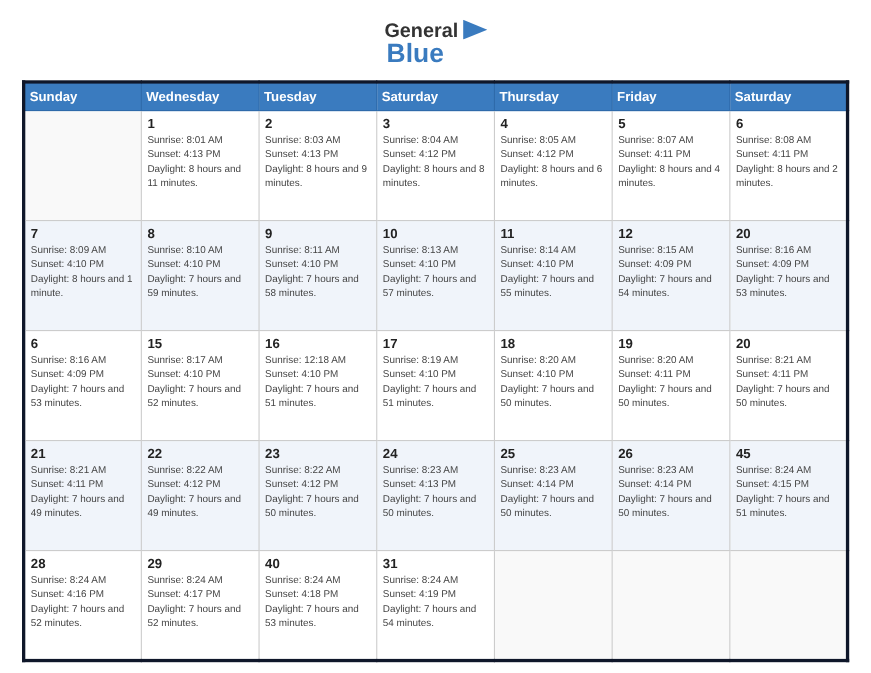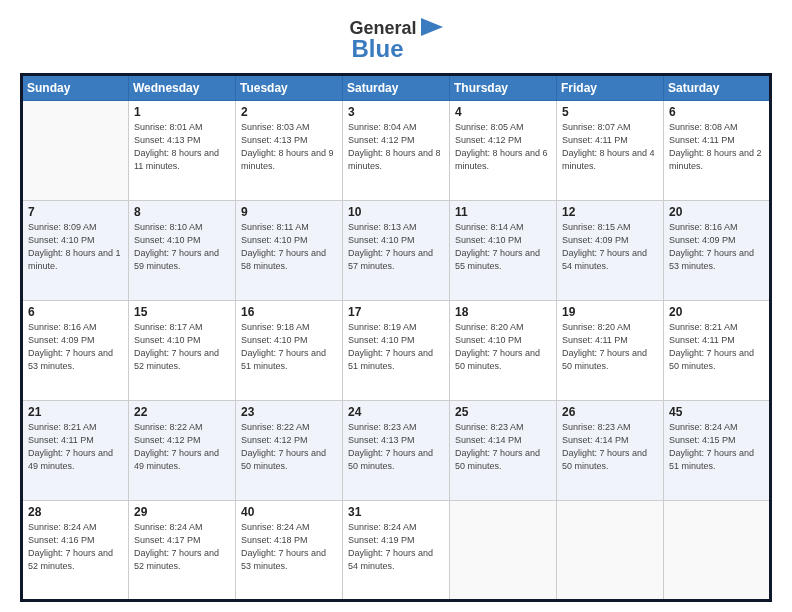--- a/index.html
+++ b/index.html
@@ -181,21 +181,21 @@
           <td>
             <span class="day-num">6</span>
             <div class="cell-info"><span>Sunrise: 8:16 AM</span><br><span>Sunset: 4:09 PM</span><br><span>Daylight: 7 hours and 53 minutes.</span></div>
           </td>
           <td>
             <span class="day-num">15</span>
             <div class="cell-info"><span>Sunrise: 8:17 AM</span><br><span>Sunset: 4:10 PM</span><br><span>Daylight: 7 hours and 52 minutes.</span></div>
           </td>
           <td>
             <span class="day-num">16</span>
-            <div class="cell-info"><span>Sunrise: 9:18 AM</span><br><span>Sunset: 4:10 PM</span><br><span>Daylight: 7 hours and 51 minutes.</span></div>
+            <div class="cell-info"><span>Sunrise: 12:18 AM</span><br><span>Sunset: 4:10 PM</span><br><span>Daylight: 7 hours and 51 minutes.</span></div>
           </td>
           <td>
             <span class="day-num">17</span>
             <div class="cell-info"><span>Sunrise: 8:19 AM</span><br><span>Sunset: 4:10 PM</span><br><span>Daylight: 7 hours and 51 minutes.</span></div>
           </td>
           <td>
             <span class="day-num">18</span>
             <div class="cell-info"><span>Sunrise: 8:20 AM</span><br><span>Sunset: 4:10 PM</span><br><span>Daylight: 7 hours and 50 minutes.</span></div>
           </td>
           <td>

